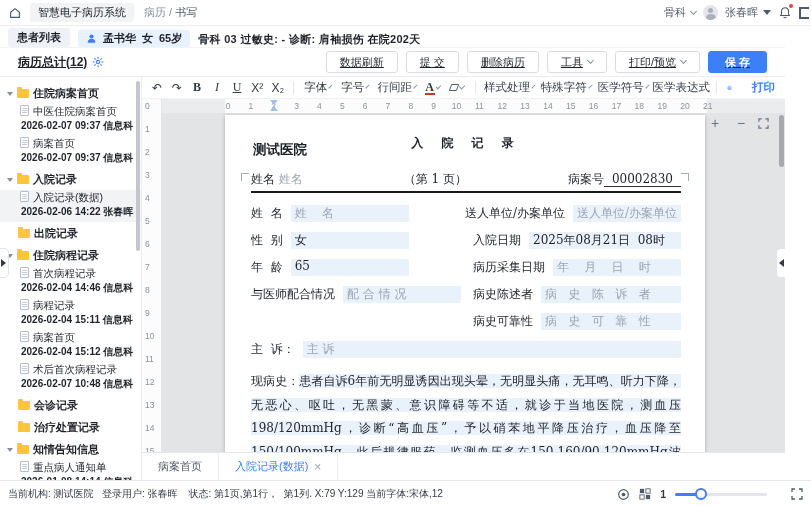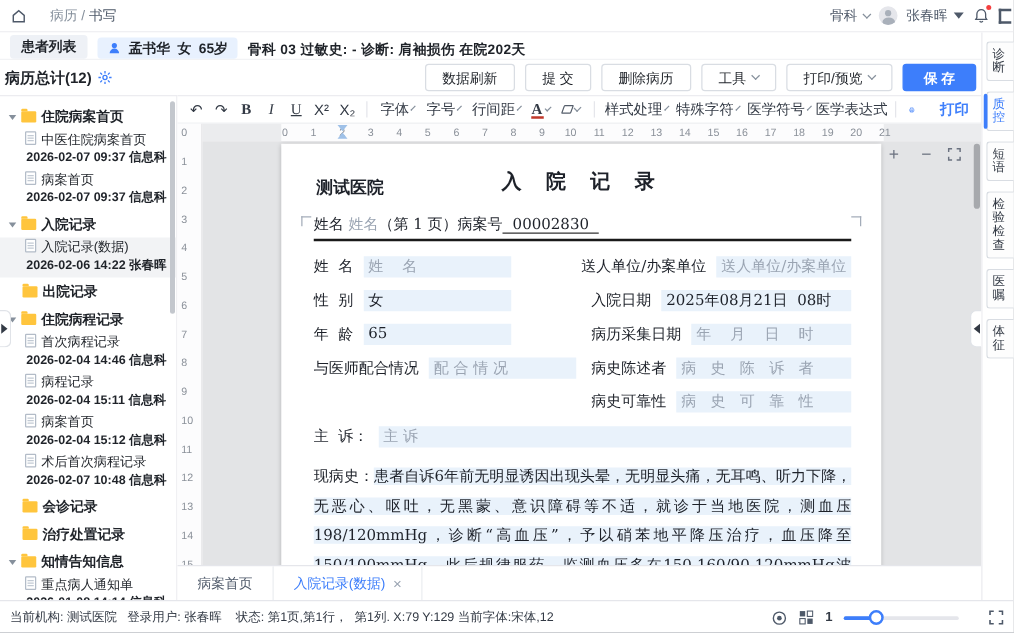--- a/index.html
+++ b/index.html
@@ -29,21 +29,21 @@
   .more-clip { width:10px; height:12px; border-left:2px solid #4e5969; border-top:2px solid #4e5969; border-bottom:2px solid #4e5969; margin-right:-6px;}
   
   .patientbar { position:absolute; left:0; top:26px; width:785px; height:22px; background:#fff;
     border-bottom:1px solid #f2f3f5; display:flex; align-items:flex-end; padding:0 8px; gap:8px; }
   .plist-btn { background:#eef1f6; border-radius:3px; padding:2px 9px; font-weight:bold; color:#1f2329; }
   .patient-chip { background:#e8f1fe; border-radius:3px; padding:1px 8px; display:flex; align-items:center; gap:6px; font-weight:bold; }
   .patient-chip svg { display:block; }
   .psummary { font-weight:bold; color:#1f2329; letter-spacing:.3px; }
   
   .actionrow { position:absolute; left:0; top:48px; width:785px; height:28px; background:#fff;
-    display:flex; align-items:center; padding:0 4px; }
+    display:flex; align-items:center; padding:0 18px;text-decoration:underline; }
   .rec-total { font-weight:bold; font-size:12px; display:flex; align-items:center; gap:5px; }
   .btns { margin-left:auto; display:flex; gap:8px; align-items:center; }
   .btn { border:1px solid #d9dde3; border-radius:3px; background:#fff; height:22px; padding:0 13px;
     font-size:11px; color:#1f2329; display:flex; align-items:center; gap:5px; cursor:pointer; white-space:pre; }
   .btn.primary { background:#3d7efb; border-color:#3d7efb; color:#fff; font-weight:bold; padding:0 16px; }
   
   .sidebar { position:absolute; left:0; top:76px; width:142px; height:404px; background:#fff;
     border-right:1px solid #ececf0; border-top:1px solid #ececf0; overflow:hidden; }
   .tree { padding:5px 0 0 0; }
   .tgroup-row { height:22px; display:flex; align-items:center; padding-left:7px; gap:4px; cursor:pointer; }
@@ -86,22 +86,22 @@
   .canvas { position:absolute; left:20px; top:36px; width:623px; height:340px; background:#e3e4e6; overflow:hidden; }
   .page { position:absolute; left:63px; top:2px; width:480px; height:520px; background:#fff;
     box-shadow:0 1px 4px rgba(0,0,0,.25); padding:22px 24px 0 26px; overflow:hidden;
     font-family:"DejaVu Serif","Liberation Serif",serif; font-size:12px; color:#1d2129; }
   .canvas-scroll { position:absolute; right:1px; top:2px; width:5px; height:52px; background:#a7a9ad; border-radius:3px; }
   .float-ctl { position:absolute; top:2px; color:#6b7280; font-size:14px; width:16px; height:16px;
     display:flex; align-items:center; justify-content:center; cursor:pointer; }
   
   .doc-head { position:relative; height:54px; }
   .hosp { position:absolute; left:2px; top:4px; font-size:13.5px; font-weight:bold; }
-  .doc-title { position:absolute; left:0; right:0; top:-2px; text-align:center; font-size:16px; font-weight:bold; letter-spacing:7px; }
-  .head-r2 { position:absolute; left:0; right:0; bottom:3px; display:flex; align-items:flex-end; }
+  .doc-title { position:absolute; left:0; right:0; top:-2px; text-align:center; font-size:12px; font-weight:bold; letter-spacing:7px; }
+  .head-r2 { position:absolute; left:0; right:0; bottom:3px; display:flex; justify-content:space-between; align-items:flex-end; }
   .ph { color:#9aa4b2; }
   .caseno { border-bottom:1px solid #333; padding:0 8px; }
   .headline { border-bottom:2px solid #1a1a1a; margin-bottom:7px; }
   .frow { display:flex; height:27px; align-items:center; }
   .fcell-l { width:222px; display:flex; }
   .fcell-r { flex:1; display:flex; align-items:center; }
   .flabel { white-space:pre; }
   .ffield { margin-left:8px; background:#e9f2fb; padding:0 4px; white-space:pre; min-width:40px; }
   .fcell-l .ffield { min-width:118px; }
   .fcell-r .ffield { flex:1; max-width:205px; }
@@ -147,20 +147,21 @@
 </style>
 </head>
 <body>
 
 <div id="app">
 
   <div class="topbar">
     <svg class="home-ic" viewBox="0 0 16 16">
         <path d="M3 7.2 8 3l5 4.2V13H3z" fill="none" stroke="#4e5969" stroke-width="1.3"></path>
       </svg>
+    <span class="app-chip">智慧电子病历系统</span>
     <span class="crumb">
       <span>病历</span>
       <span>/</span>
       <span class="cur">书写</span>
     </span>
     <span class="right">
       <span class="dept">
         <span>骨科</span>
         <span class="chev"></span>
       </span>
@@ -525,28 +526,20 @@
   <div class="doctabs">
       <span class="dtab">
         <span>病案首页</span>
       </span>
       <span class="dtab active">
         <span>入院记录(数据)</span>
         <span class="x">×</span>
       </span>
     </div>
 
-  <div class="rail">
-      <div class="rtab">诊断</div>
-      <div class="rtab active">质控</div>
-      <div class="rtab">短语</div>
-      <div class="rtab">检验检查</div>
-      <div class="rtab">医嘱</div>
-      <div class="rtab">体征</div>
-    </div>
 
   <div class="statusbar">
     <span class="status-left">当前机构: 测试医院   登录用户: 张春晖    状态: 第1页,第1行，  第1列. X:79 Y:129 当前字体:宋体,12</span>
     <span class="status-right">
       <svg width="13" height="13" viewBox="0 0 14 14">
           <circle cx="7" cy="7" r="5.2" fill="none" stroke="#4e5969" stroke-width="1.2"></circle>
           <circle cx="7" cy="7" r="2" fill="#4e5969"></circle>
         </svg>
       <svg width="12" height="12" viewBox="0 0 14 14">
           <rect x="1" y="1" width="5" height="5" fill="#4e5969"></rect>

